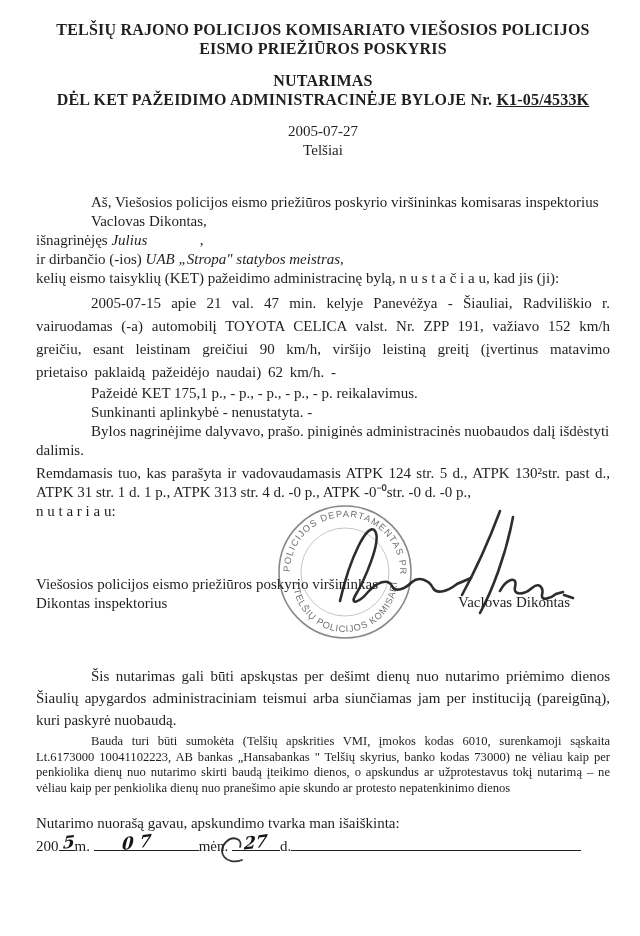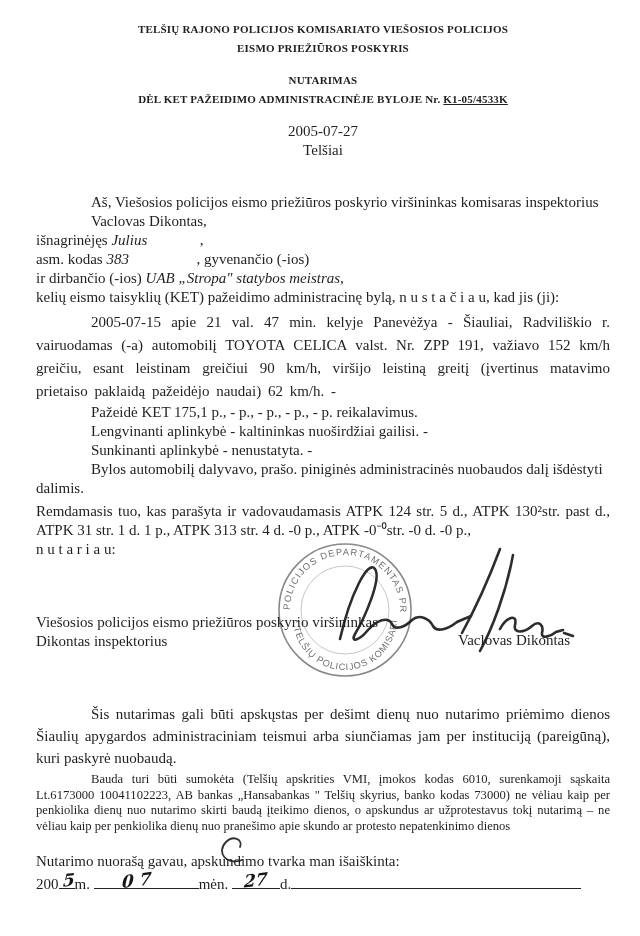--- a/index.html
+++ b/index.html
@@ -3,21 +3,21 @@
 <meta charset="utf-8">
 <style>
   html,body{margin:0;padding:0;background:#e8e8e8;}
   .page{
     position:relative; width:640px; height:936px; margin:0 auto;
     background:#ffffff; color:#1f1f1f; overflow:hidden;
     font-family:"Liberation Serif", serif; font-size:15px; line-height:19px;
     box-sizing:border-box; padding:20px 30px 0 36px;
   }
   .center{text-align:center;}
-  .hdr{font-weight:bold; font-size:11px; line-height:19px; letter-spacing:.2px;}
+  .hdr{font-weight:bold; font-size:16px; line-height:19px; letter-spacing:.2px;}
   .title-block{margin-top:13px;}
   .case-num{text-decoration:underline;}
   .date-block{margin-top:13px;}
   .preamble{margin-top:33px;}
   .ind{padding-left:55px;}
   .tind{text-indent:55px;}
   .just{text-align:justify;}
   .viol{margin-top:4px; line-height:23px; word-spacing:3px;}
   .fact-line{padding-left:55px;}
   .legal{margin-top:4px;}
@@ -58,30 +58,28 @@
 
   <div class="date-block">
     <div class="center">2005-07-27</div>
     <div class="center">Telšiai</div>
   </div>
 
   <div class="preamble">
     <div class="ind">Aš, Viešosios policijos eismo priežiūros poskyrio viršininkas  komisaras inspektorius</div>
     <div class="ind">Vaclovas Dikontas,</div>
     <div style="white-space:pre;"><span>išnagrinėjęs </span><i>Julius</i><span>              ,</span></div>
-    <div style="white-space:pre;"><span>asm. kodas </span><i>383</i><span>                  , gyvenančio (-ios)</span></div>
     <div><span>ir dirbančio (-ios) </span><i>UAB „Stropa" statybos meistras,</i></div>
     <div>kelių eismo taisyklių (KET) pažeidimo administracinę bylą, n u s t a č i a u, kad jis (ji):</div>
   </div>
 
   <div class="viol just tind">2005-07-15 apie 21 val. 47 min. kelyje Panevėžya - Šiauliai, Radviliškio r. vairuodamas (-a) automobilį TOYOTA CELICA valst. Nr. ZPP 191, važiavo 152 km/h greičiu, esant leistinam greičiui 90 km/h, viršijo leistiną greitį (įvertinus matavimo prietaiso paklaidą pažeidėjo naudai) 62 km/h. -</div>
   <div class="fact-line">Pažeidė KET 175,1 p., - p., - p., - p., - p. reikalavimus.</div>
-  <div class="fact-line">Lengvinanti aplinkybė - kaltininkas nuoširdžiai gailisi. -</div>
   <div class="fact-line">Sunkinanti aplinkybė - nenustatyta. -</div>
-  <div class="tind">Bylos automobilį dalyvavo, prašo. piniginės administracinės nuobaudos dalį išdėstyti dalimis.</div>
+  <div class="tind">Bylos nagrinėjime dalyvavo, prašo. piniginės administracinės nuobaudos dalį išdėstyti dalimis.</div>
   <div class="legal just">Remdamasis tuo, kas parašyta ir vadovaudamasis ATPK 124 str. 5 d., ATPK 130²str. past d., ATPK 31 str. 1 d. 1 p., ATPK 313 str. 4 d. -0 p., ATPK -0⁻⁰str. -0 d. -0 p.,</div>
   <div>n u t a r i a u:</div>
 
 
   <div class="sig-block">
 
     <div class="stamp-wrap">
       <svg width="150" height="150" viewBox="0 0 150 150">
         <circle cx="75" cy="75" r="66" fill="none" stroke="#6a6a6a" stroke-width="1.6" opacity="0.8"></circle>
         <circle cx="75" cy="75" r="44" fill="none" stroke="#8a8a8a" stroke-width="0.9" opacity="0.55"></circle>

